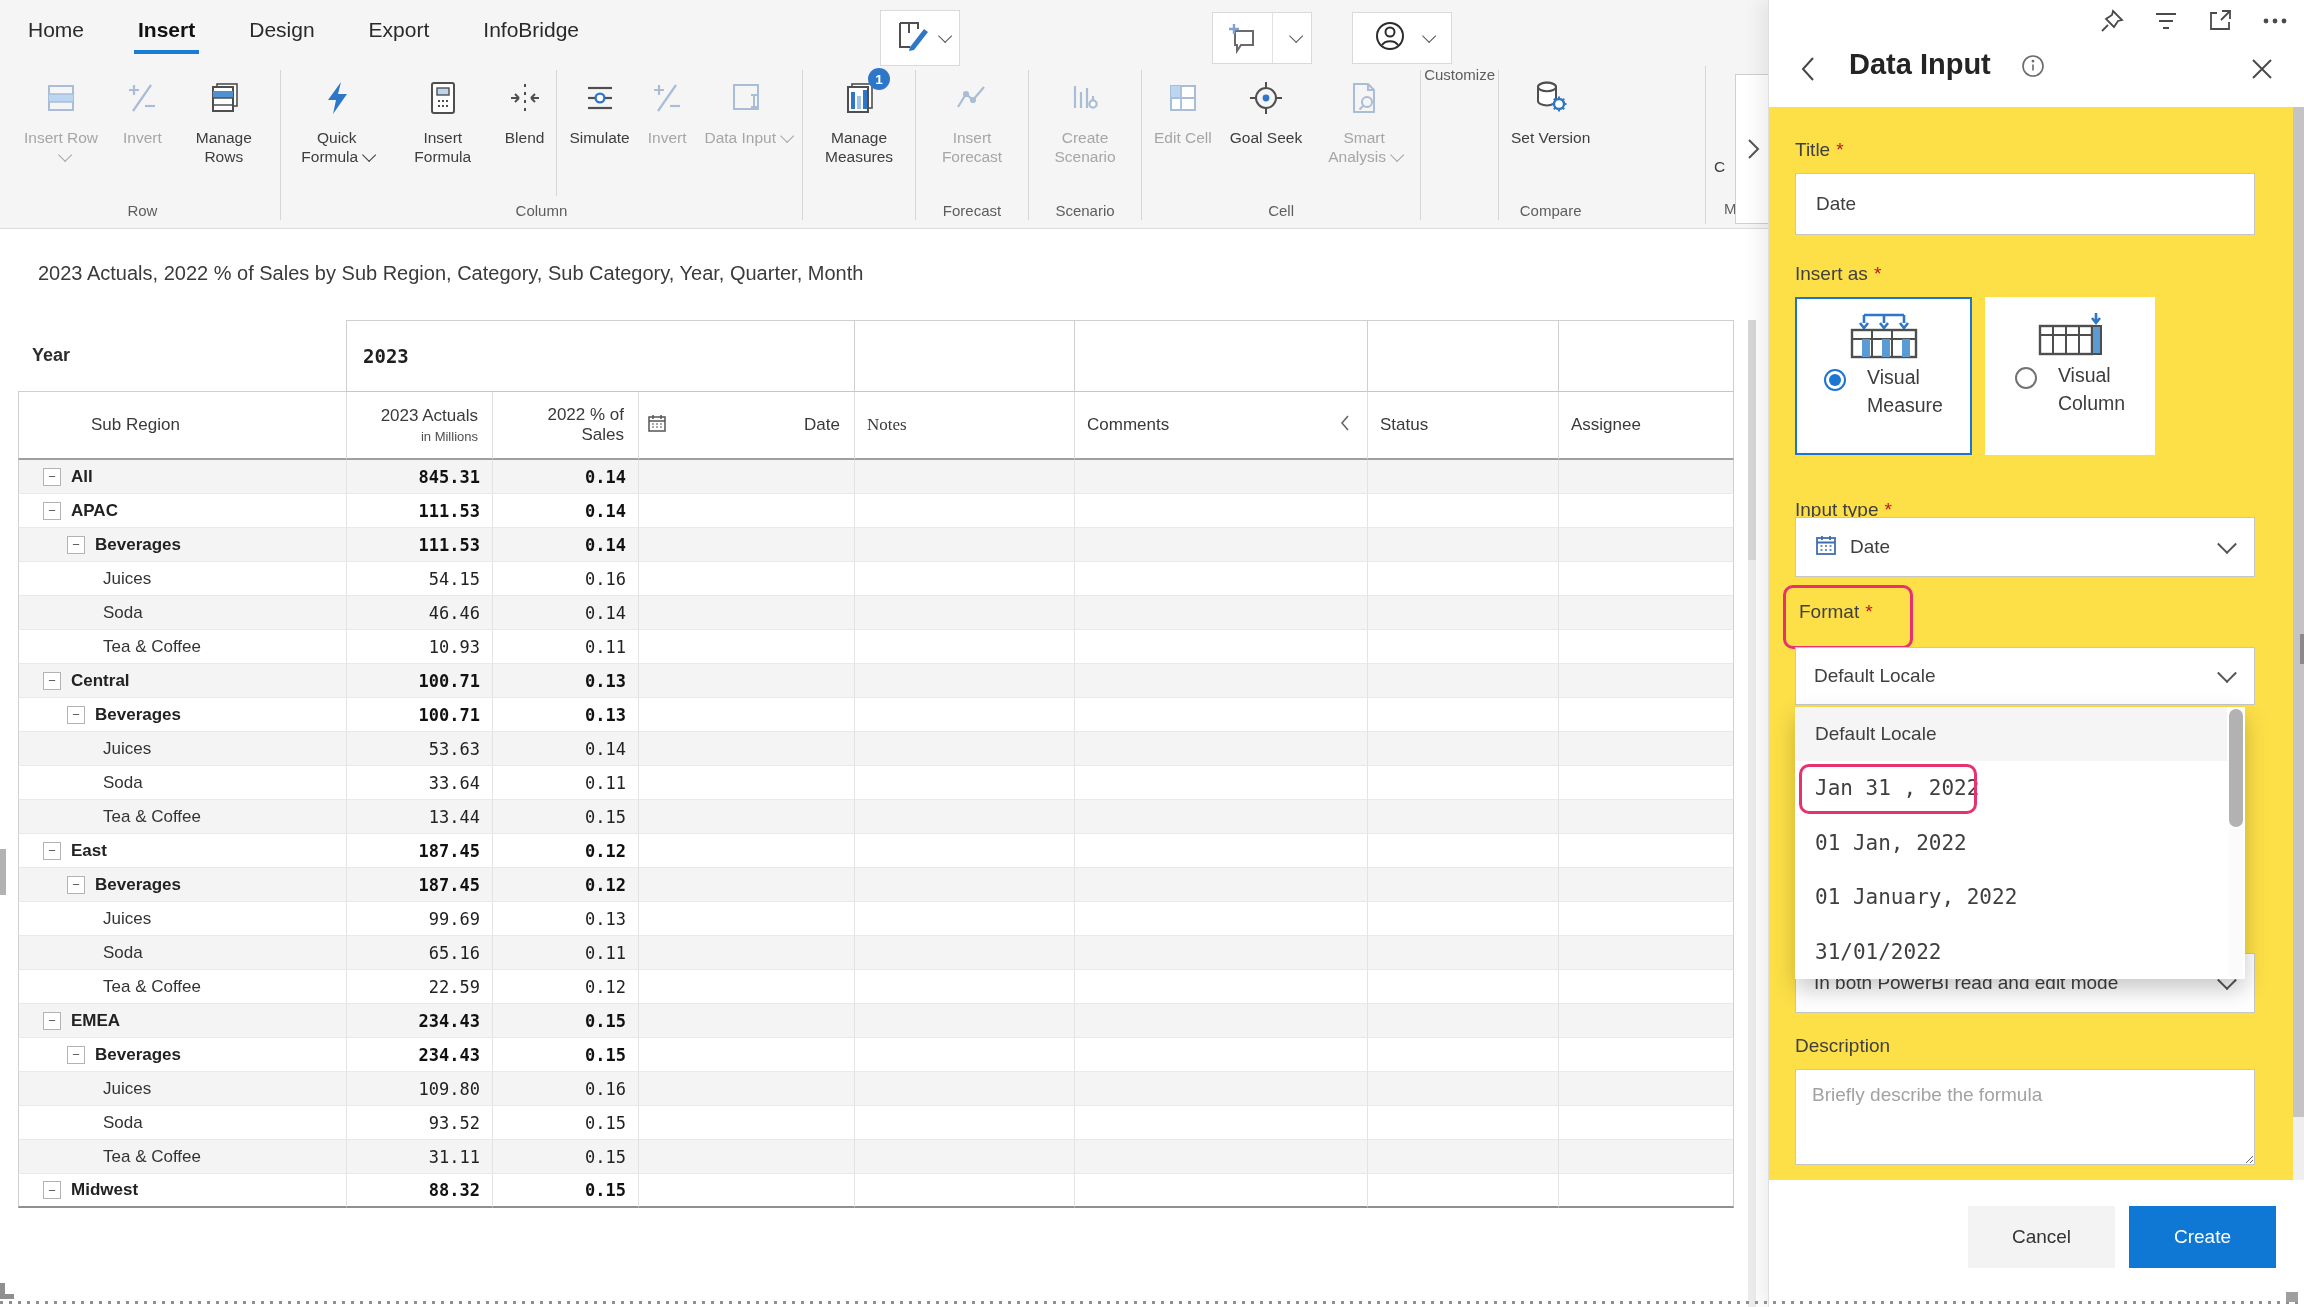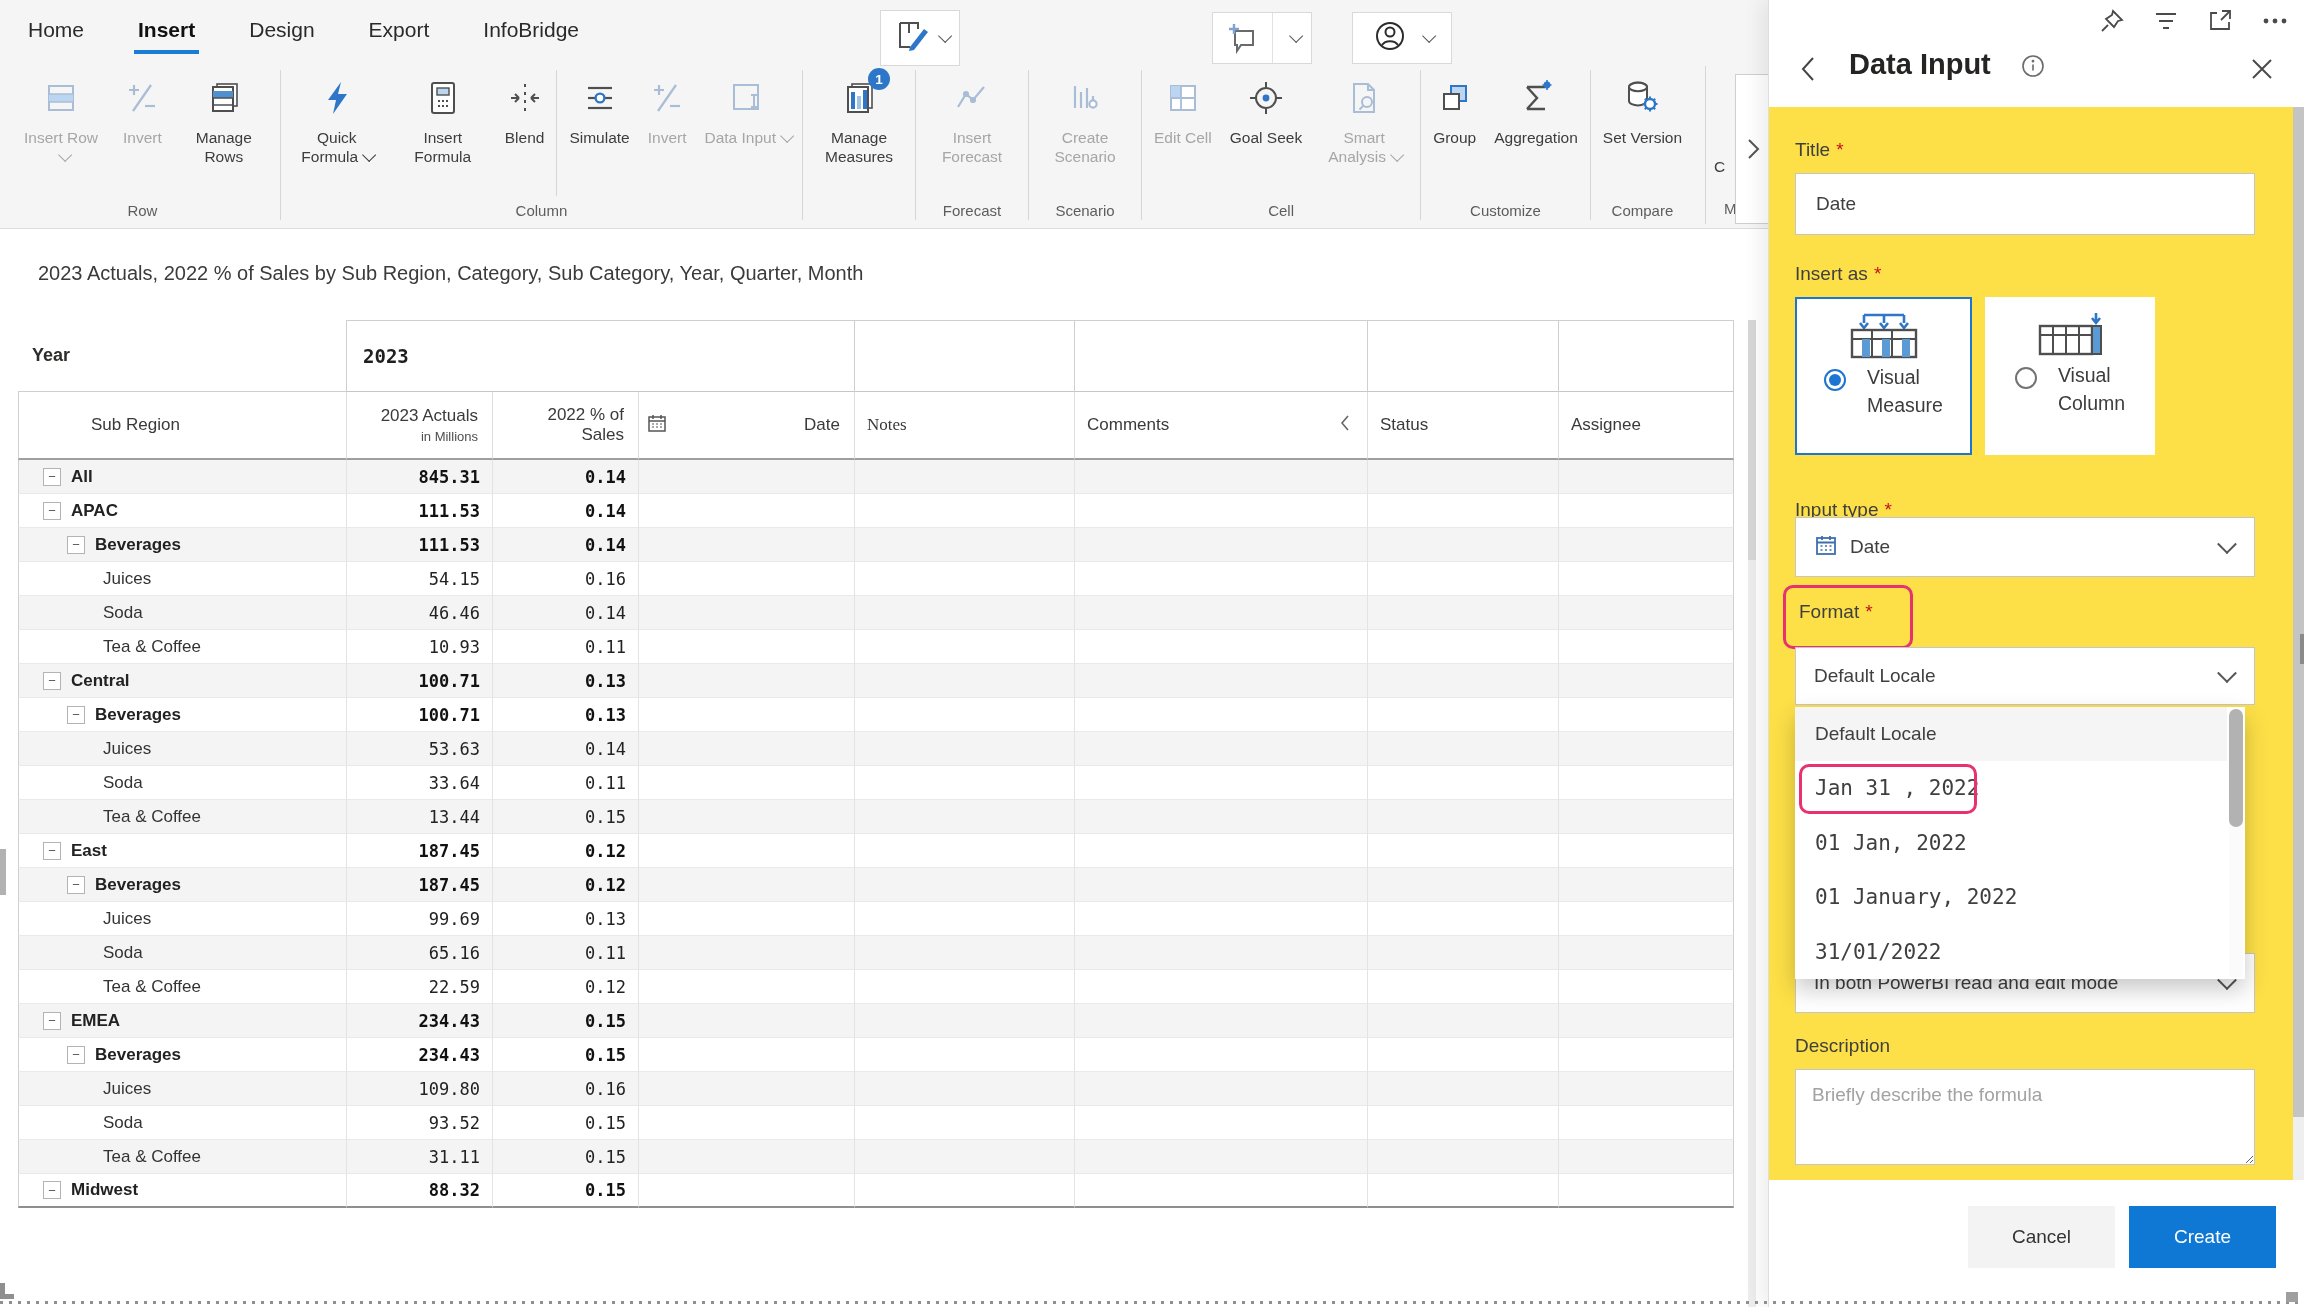--- a/index.html
+++ b/index.html
@@ -317,41 +317,20 @@
                 <path d="M15.5 25.5 l-4 4"></path>
               </svg>
             </div>
             <div class="blabel">Smart Analysis<span class="chev-dn"></span></div>
           </div>
         </div>
         <div class="glabel">Cell</div>
       </div>
       <div class="gdiv"></div>
       <div class="rgroup">
-        <div class="rbtns">
-          <div class="rbtn">
-            <div class="bicon">
-              <svg width="36" height="36" viewBox="0 0 36 36" fill="none">
-                <rect x="14" y="6" width="15" height="15" fill="#bcd6f2" stroke="#2e77c8" stroke-width="2"></rect>
-                <rect x="7" y="14" width="15" height="15" fill="#fff" stroke="currentColor" stroke-width="2"></rect>
-              </svg>
-            </div>
-            <div class="blabel">Group</div>
-          </div>
-          <div class="rbtn">
-            <div class="bicon">
-              <svg width="34" height="38" viewBox="0 0 34 38" fill="none">
-                <path d="M8 8 h18 M8 8 l10 11 L8 30 M8 30 h18" stroke="currentColor" stroke-width="2.4"></path>
-                <circle cx="28" cy="6" r="3.4" fill="#2e77c8"></circle>
-                <path d="M28 1 v2 M28 9 v2 M23.5 6 h2 M30.5 6 h2" stroke="#2e77c8" stroke-width="1.6"></path>
-              </svg>
-            </div>
-            <div class="blabel">Aggregation</div>
-          </div>
-        </div>
         <div class="glabel">Customize</div>
       </div>
       <div class="gdiv"></div>
       <div class="rgroup">
         <div class="rbtns">
           <div class="rbtn">
             <div class="bicon">
               <svg width="38" height="38" viewBox="0 0 38 38" fill="none">
                 <path d="M6 8 c0 -2.6 4.4 -4.4 9 -4.4 c4.6 0 9 1.8 9 4.4 v14 c0 2.6 -4.4 4.4 -9 4.4 c-4.6 0 -9 -1.8 -9 -4.4 z" stroke="currentColor" stroke-width="2" fill="#fff"></path>
                 <ellipse cx="15" cy="8" rx="9" ry="4.2" stroke="currentColor" stroke-width="2" fill="#fff"></ellipse>

